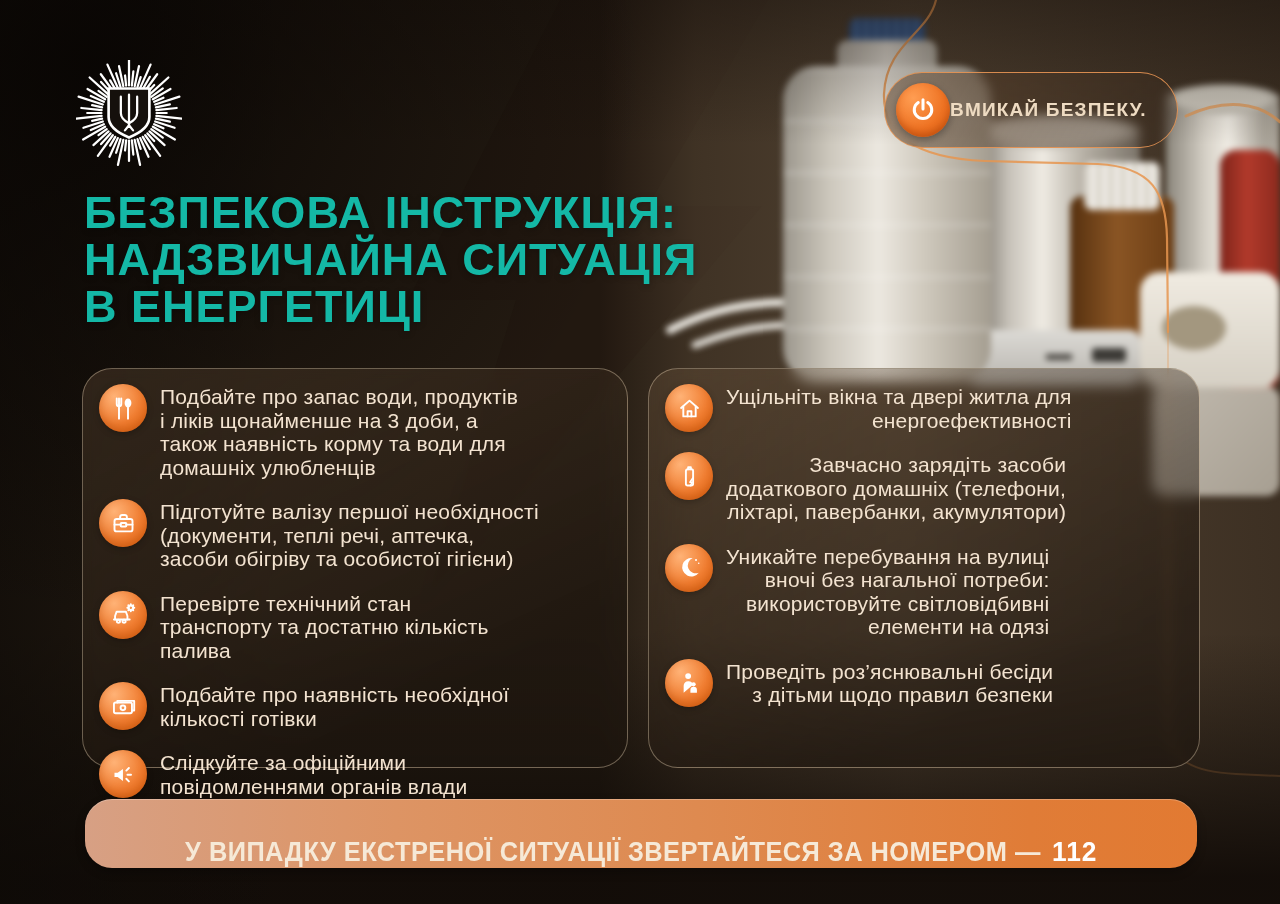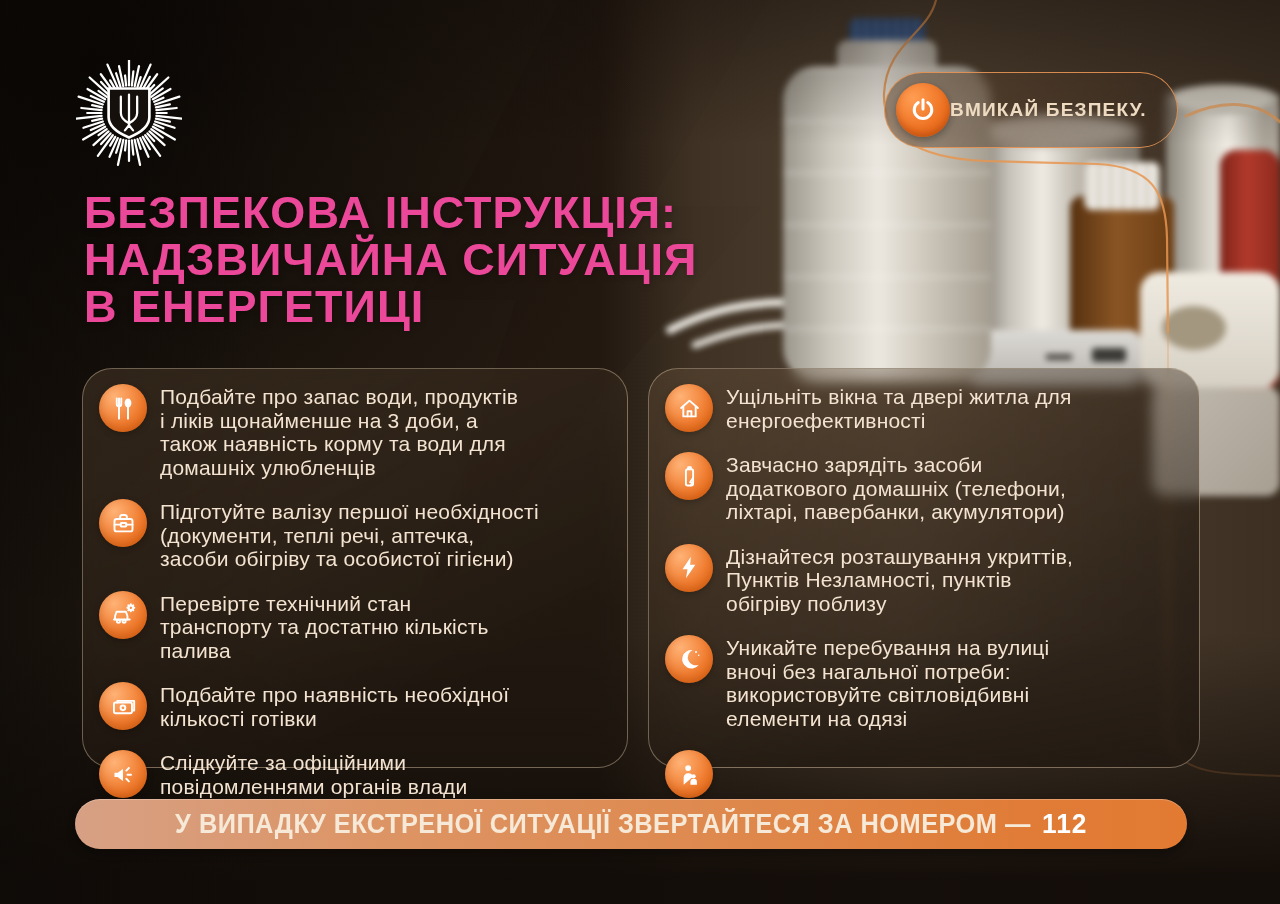--- a/index.html
+++ b/index.html
@@ -67,39 +67,39 @@
     display:flex;align-items:center;padding:10px 30px 10px 11px;
     border-radius:40px;border:1.5px solid rgba(233,150,84,0.9);
     background:linear-gradient(120deg, rgba(96,70,47,0.55), rgba(52,38,27,0.38));
     backdrop-filter:blur(4px);
   }
   .badge-circle{width:54px;height:54px;border-radius:50%;flex:none;display:grid;place-items:center;
     background:radial-gradient(circle at 32% 28%, #ff9d52, #ee7222 60%, #d95d10);
     box-shadow:0 3px 8px rgba(0,0,0,0.35), inset 0 -4px 7px rgba(150,50,0,0.4);}
   .badge-text{color:#eedbc2;font-weight:bold;font-size:19px;line-height:24px;letter-spacing:1.2px;}
   
-  .title{position:absolute;left:84px;top:189px;color:#ec4899;font-weight:bold;
+  .title{position:absolute;left:84px;top:189px;color:#14b8a6;font-weight:bold;
     font-size:45px;line-height:47px;letter-spacing:1px;text-shadow:0 2px 6px rgba(0,0,0,0.25);}
   
   .panel{position:absolute;top:368px;height:400px;box-sizing:border-box;
     border-radius:30px;border:1.5px solid rgba(243,221,190,0.38);
     background:linear-gradient(155deg, rgba(118,92,66,0.30), rgba(30,22,15,0.58) 75%);
     backdrop-filter:blur(6px);
     padding:15px 18px 12px 16px;display:flex;flex-direction:column;gap:20px;}
   .panel-left{left:82px;width:546px;}
-  .panel-right{left:648px;width:552px;}
+  .panel-right{left:648px;width:552px;text-align:right;}
   .item{display:flex;align-items:flex-start;gap:13px;}
   .item-icon{width:48px;height:48px;border-radius:50%;flex:none;display:grid;place-items:center;
     background:radial-gradient(circle at 32% 26%, #ffb276, #f07d30 58%, #e2640f);
     box-shadow:inset 0 -4px 8px rgba(160,60,0,0.35), 0 2px 6px rgba(0,0,0,0.25);}
   .item-text{color:#f3e3d0;font-size:21px;line-height:23.5px;letter-spacing:0.2px;white-space:pre-line;padding-top:1px;}
   
   .footer-banner{
-    position:absolute;left:75px;top:799px;width:1112px;height:50px;border-radius:27px;
-    display:flex;align-items:center;justify-content:center;gap:12px;
+    position:absolute;left:85px;top:799px;width:1112px;height:69px;border-radius:27px;
+    display:flex;align-items:flex-end;justify-content:center;gap:12px;
     background:linear-gradient(90deg,#d7a084 0%,#dd9464 28%,#de8a50 55%,#e07c37 85%,#e27a32 100%);
     box-shadow:inset 0 1px 0 rgba(255,255,255,0.25), 0 4px 10px rgba(0,0,0,0.3);}
   .footer-inner{display:flex;align-items:baseline;gap:12px;transform:scaleX(0.94);}
   .footer-text{color:#f6e9d7;font-size:27px;font-weight:bold;letter-spacing:0.5px;}
   .footer-number{color:#ffffff;font-size:28px;font-weight:bold;letter-spacing:1px;}
 </style>
 </head>
 <body>
 
 <div class="poster">
@@ -314,49 +314,41 @@
             <path d="M14.8 13.5l-2.4 3.6h2l-1.6 3" stroke-width="1.4"></path>
           </svg>
         </span>
         <div class="item-text">Завчасно зарядіть засоби
 додаткового домашніх (телефони,
 ліхтарі, павербанки, акумулятори)</div>
       </div>
       <div class="item">
         <span class="item-icon">
           <svg viewBox="0 0 24 24" width="27" height="27" stroke="#fff" stroke-width="1.7" fill="none" stroke-linecap="round" stroke-linejoin="round">
-            <path d="M13.2 2.5L5.8 13.6h4.4L8.9 21.5l8.3-12h-4.6z" fill="#fff" stroke="none"></path>
-          </svg>
-        </span>
-        <div class="item-text">Дізнайтеся розташування укриттів,
-Пунктів Незламності, пунктів
-обігріву поблизу</div>
-      </div>
-      <div class="item">
-        <span class="item-icon">
-          <svg viewBox="0 0 24 24" width="27" height="27" stroke="#fff" stroke-width="1.7" fill="none" stroke-linecap="round" stroke-linejoin="round">
             <path d="M14.8 3.6a8.2 8.2 0 1 0 5.5 13A6.8 6.8 0 0 1 14.8 3.6z" fill="#fff" stroke="none"></path>
             <circle cx="17.8" cy="5.4" r="0.9" fill="#fff" stroke="none"></circle>
             <circle cx="20.2" cy="8.2" r="0.7" fill="#fff" stroke="none"></circle>
           </svg>
         </span>
         <div class="item-text">Уникайте перебування на вулиці
 вночі без нагальної потреби:
 використовуйте світловідбивні
 елементи на одязі</div>
       </div>
       <div class="item">
         <span class="item-icon">
           <svg viewBox="0 0 24 24" width="27" height="27" stroke="#fff" stroke-width="1.7" fill="none" stroke-linecap="round" stroke-linejoin="round">
             <circle cx="10.8" cy="6.3" r="2.6" fill="#fff" stroke="none"></circle>
             <path d="M6.8 21v-6.2a4 4 0 0 1 4-4h.4a4 4 0 0 1 3.9 3.2z" fill="#fff" stroke="none"></path>
             <circle cx="15.6" cy="13.6" r="1.9" fill="#fff" stroke="none"></circle>
             <path d="M12.8 21v-2.3a2.9 2.9 0 0 1 2.9-2.9 2.9 2.9 0 0 1 2.9 2.9V21z" fill="#fff" stroke="none"></path>
           </svg>
         </span>
+        <div class="item-text">Проведіть роз’яснювальні бесіди
+з дітьми щодо правил безпеки</div>
       </div>
     </div>
 
   <div class="footer-banner">
     <div class="footer-inner">
       <span class="footer-text">У ВИПАДКУ ЕКСТРЕНОЇ СИТУАЦІЇ ЗВЕРТАЙТЕСЯ ЗА НОМЕРОМ —</span>
       <span class="footer-number">112</span>
     </div>
   </div>
 

